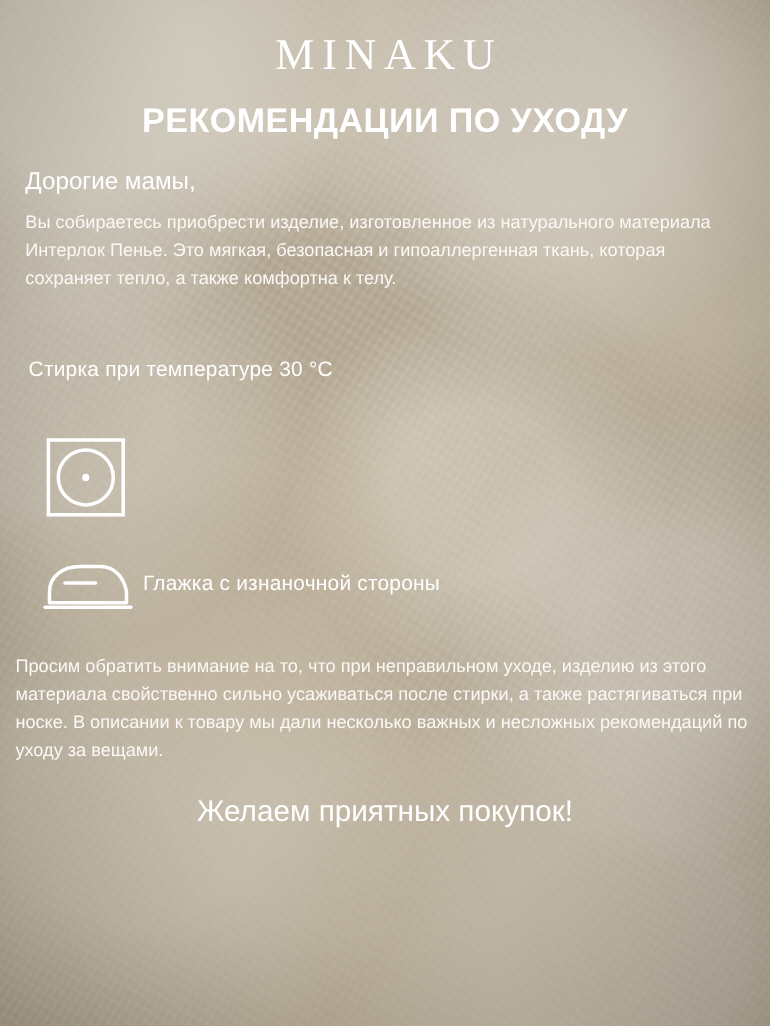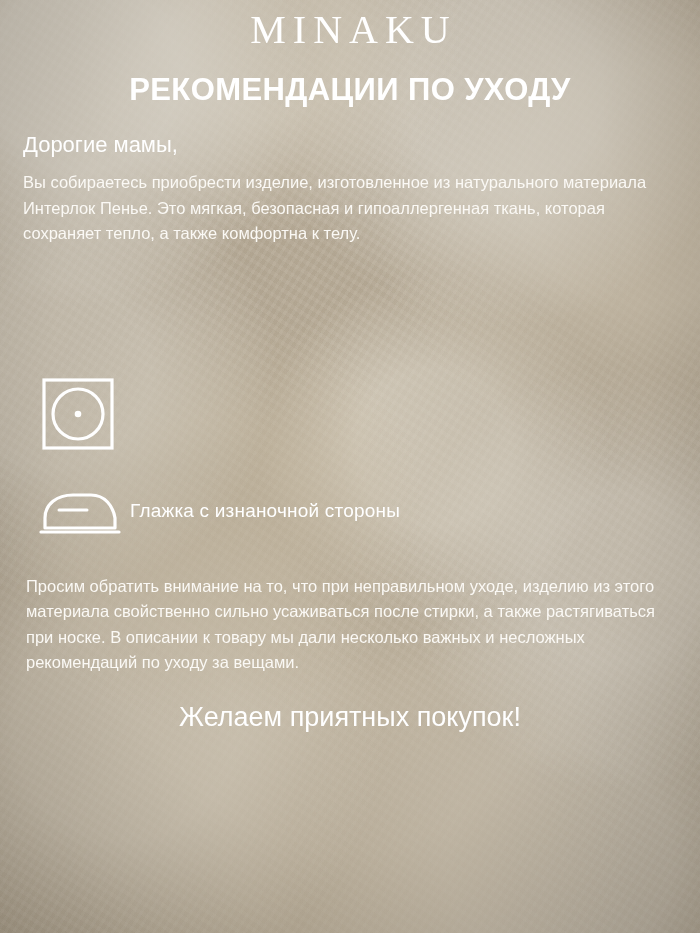--- a/index.html
+++ b/index.html
@@ -49,21 +49,21 @@
   #content {
     position: relative;
     width: 100%;
     height: 100%;
     color: #ffffff;
   }
 
   
   .brand {
     text-align: center;
-    padding-top: 10px;
+    padding-top: 30px;
   }
   .brand-name {
     font-family: "Liberation Serif", serif;
     font-size: 40px;
     letter-spacing: 7px;
     color: #ffffff;
     line-height: 1;
     text-indent: 7px;
     font-weight: 400;
   }
@@ -117,21 +117,21 @@
     justify-content: center;
   }
   .care-label {
     font-size: 19px;
     color: #ffffff;
     letter-spacing: 0.2px;
   }
 
   
   .outro {
-    padding: 0 26px;
+    padding: 0 14px;
     margin-top: 14px;
     font-size: 16.5px;
     line-height: 1.55;
     color: #fbf9f5;
   }
   .closing {
     margin-top: 26px;
     text-align: center;
     font-size: 27px;
     font-weight: normal;
@@ -155,20 +155,21 @@
     <div class="doc-title">РЕКОМЕНДАЦИИ ПО УХОДУ</div>
 
     <div class="intro">
       <div class="intro-greeting">Дорогие мамы,</div>
       <div class="intro-body">Вы собираетесь приобрести изделие, изготовленное из натурального материала Интерлок Пенье. Это мягкая, безопасная и гипоаллергенная ткань, которая сохраняет тепло, а также комфортна к телу.</div>
     </div>
 
     <div class="care-list">
 
       <div class="care-row">
+        <div class="care-label">Стирка при температуре 30 °C</div>
       </div>
 
       <div class="care-row">
         <div class="care-icon">
           <svg width="76" height="76" viewBox="0 0 76 76" aria-hidden="true">
             <rect x="4" y="4" width="68" height="68" fill="none" stroke="#ffffff" stroke-width="3.2"></rect>
             <circle cx="38" cy="38" r="25" fill="none" stroke="#ffffff" stroke-width="3.2"></circle>
             <circle cx="38" cy="38" r="3.3" fill="#ffffff"></circle>
           </svg>
         </div>

